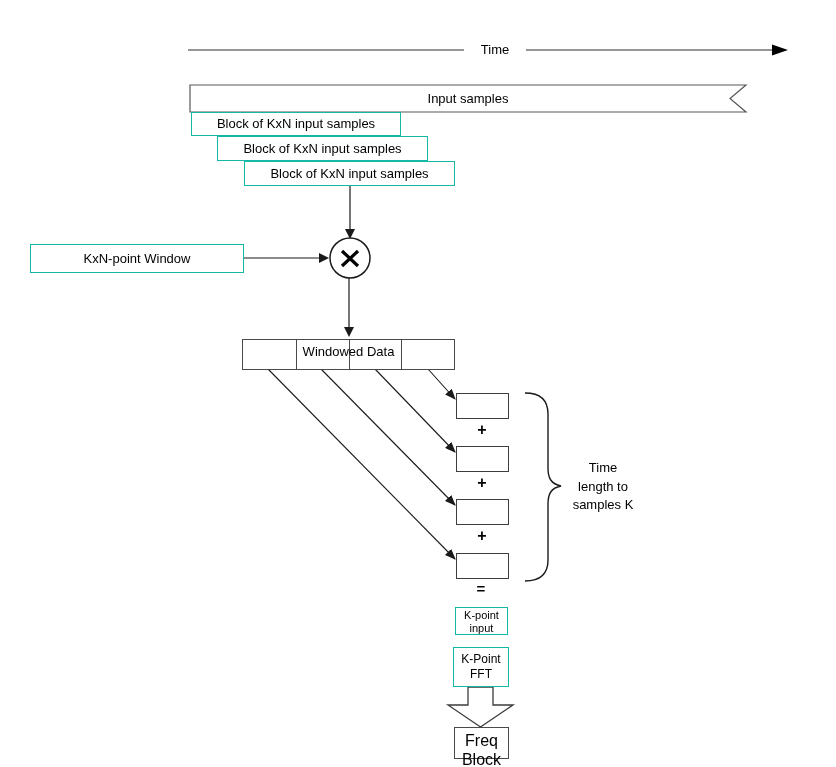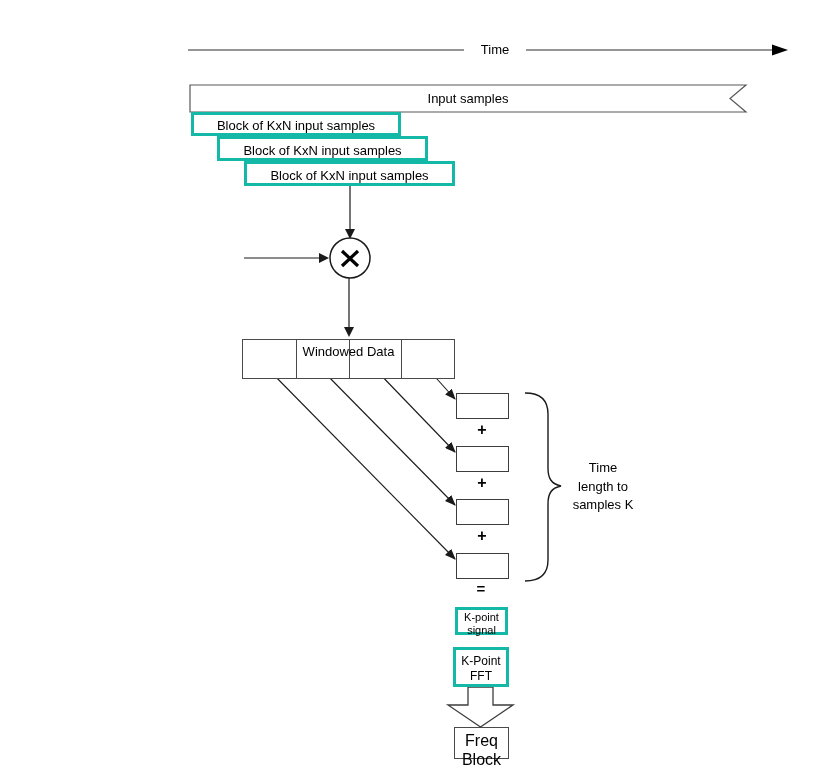--- a/index.html
+++ b/index.html
@@ -8,30 +8,30 @@
     width:836px;height:767px;
     background:#ffffff;
     font-family:"Liberation Sans", sans-serif;
     color:#000;
     overflow:hidden;
     margin-top:16px;
   }
   .canvas svg{position:absolute;left:0;top:0;}
   .lbl{position:absolute;text-align:center;white-space:nowrap;}
   .boxed{
-    position:absolute;background:#fff;border:3px solid #14b8a6;
+    position:absolute;background:#fff;border:1px solid #14b8a6;
     box-sizing:border-box;text-align:center;font-size:13px;
   }
   .time-label{left:464px;top:26px;width:62px;height:16px;line-height:16px;font-size:13px;background:#fff;}
   .input-samples-label{left:190px;top:70px;width:556px;height:39px;line-height:25px;font-size:13px;}
   .blk1{left:191px;top:96px;width:210px;height:24px;line-height:22px;}
   .blk2{left:217px;top:120px;width:211px;height:25px;line-height:23px;}
   .blk3{left:244px;top:145px;width:211px;height:25px;line-height:23px;}
   .window-box{left:30px;top:228px;width:214px;height:29px;line-height:27px;}
-  .windowed-box{left:242px;top:323px;width:213px;height:40px;border:1px solid #4a4a4a;}
+  .windowed-box{left:242px;top:323px;width:213px;height:31px;border:1px solid #4a4a4a;}
   .windowed-box .divider{position:absolute;top:0;width:1px;height:100%;background:#4a4a4a;}
   .windowed-box .d1{left:25%;} .windowed-box .d2{left:50%;} .windowed-box .d3{left:75%;}
   .windowed-label{left:0;top:0;width:100%;height:24px;line-height:24px;font-size:13px;}
   .alias-box{position:absolute;left:456px;width:53px;height:26px;background:#fff;border:1.5px solid #3d3d3d;box-sizing:border-box;}
   .ab1{top:377px;} .ab2{top:430px;} .ab3{top:483px;} .ab4{top:537px;}
   .plus{left:468px;width:28px;height:16px;font-size:16px;font-weight:bold;line-height:16px;}
   .p1{top:406px;} .p2{top:459px;} .p3{top:512px;}
   .equals{left:467px;top:565px;width:28px;height:16px;font-size:15px;font-weight:bold;line-height:16px;}
   .ksignal{left:455px;top:591px;width:53px;height:28px;font-size:11px;line-height:13px;padding-top:1px;}
   .kfft{left:453px;top:631px;width:56px;height:40px;font-size:12px;line-height:15px;padding-top:4px;}
@@ -86,20 +86,23 @@
   <div class="boxed blk1">
     <span>Block of KxN input samples</span>
   </div>
   <div class="boxed blk2">
     <span>Block of KxN input samples</span>
   </div>
   <div class="boxed blk3">
     <span>Block of KxN input samples</span>
   </div>
 
+  <div class="boxed window-box">
+    <span>KxN-point Window</span>
+  </div>
 
   <div class="boxed windowed-box">
     <div class="divider d1"></div>
     <div class="divider d2"></div>
     <div class="divider d3"></div>
     <div class="lbl windowed-label">Windowed Data</div>
   </div>
 
   <div class="alias-box ab1"></div>
   <div class="alias-box ab2"></div>
@@ -112,21 +115,21 @@
   <div class="lbl equals">=</div>
 
   <div class="lbl alias-note">
     <div>Time</div>
     <div>length to</div>
     <div>samples K</div>
   </div>
 
   <div class="boxed ksignal">
     <div>K-point</div>
-    <div>signal</div>
+    <div>input</div>
   </div>
 
   <div class="boxed kfft">
     <div>K-Point</div>
     <div>FFT</div>
   </div>
 
   <div class="boxed freq">
     <div>Freq</div>
     <div>Block</div>

